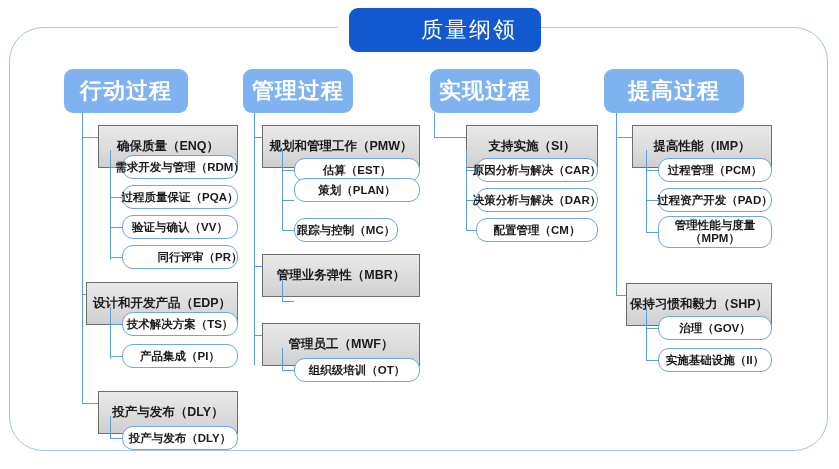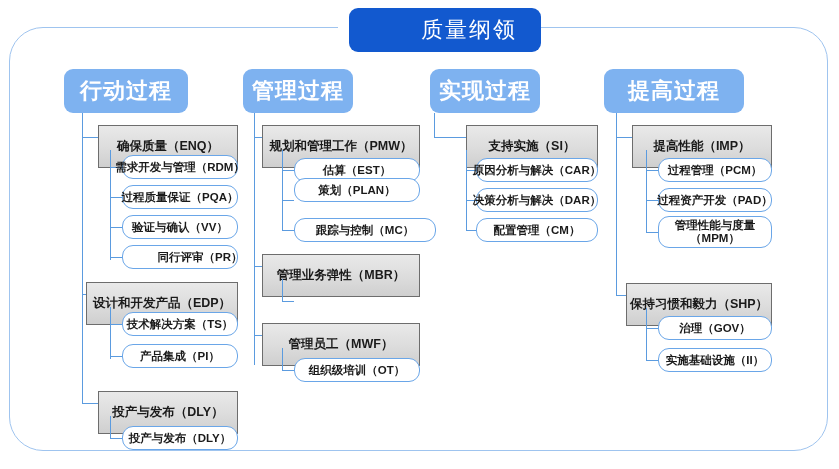--- a/index.html
+++ b/index.html
@@ -104,21 +104,21 @@
   <div class="v" style="left:254px;top:113px;height:252px;"></div>
 
   <div class="h" style="left:254px;top:137px;width:14px;"></div>
   <div class="l2" style="left:262px;top:125px;width:158px;">规划和管理工作（PMW）</div>
   <div class="v" style="left:282px;top:150px;height:80px;"></div>
   <div class="h" style="left:282px;top:170px;width:12px;"></div>
   <div class="l3" style="left:294px;top:158px;width:126px;">估算（EST）</div>
   <div class="h" style="left:282px;top:200px;width:12px;"></div>
   <div class="l3" style="left:294px;top:178px;width:126px;">策划（PLAN）</div>
   <div class="h" style="left:282px;top:230px;width:12px;"></div>
-  <div class="l3" style="left:294px;top:218px;width:142px;">跟踪与控制（MC）</div>
+  <div class="l3" style="left:294px;top:218px;width:104px;">跟踪与控制（MC）</div>
 
   <div class="h" style="left:254px;top:266px;width:14px;"></div>
   <div class="l2" style="left:262px;top:254px;width:158px;">管理业务弹性（MBR）</div>
   <div class="v" style="left:282px;top:279px;height:22px;"></div>
   <div class="h" style="left:282px;top:301px;width:12px;"></div>
 
   <div class="h" style="left:254px;top:335px;width:14px;"></div>
   <div class="l2" style="left:262px;top:323px;width:158px;">管理员工（MWF）</div>
   <div class="v" style="left:282px;top:348px;height:22px;"></div>
   <div class="h" style="left:282px;top:370px;width:12px;"></div>

